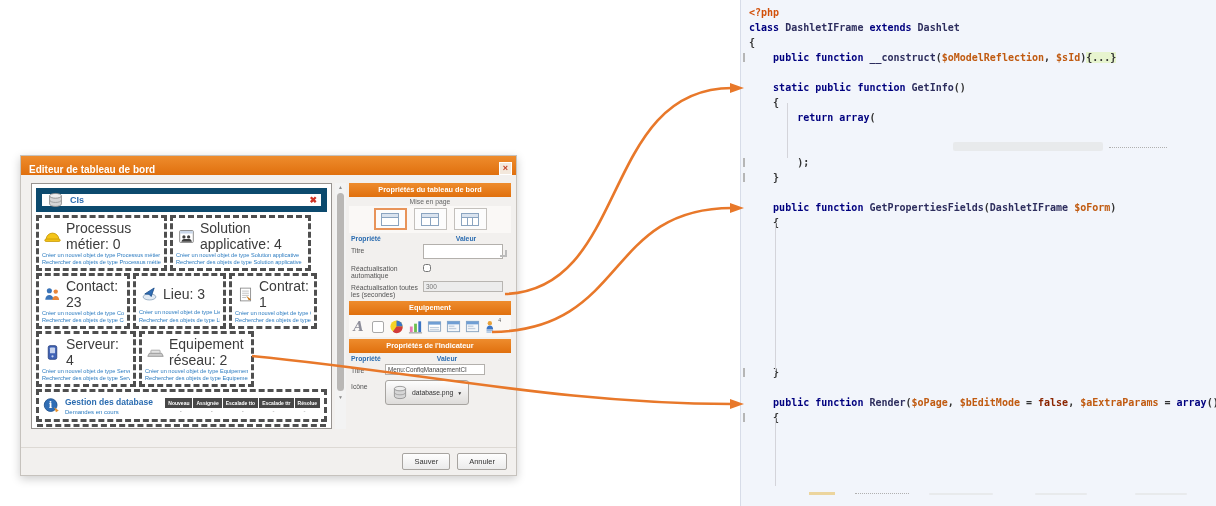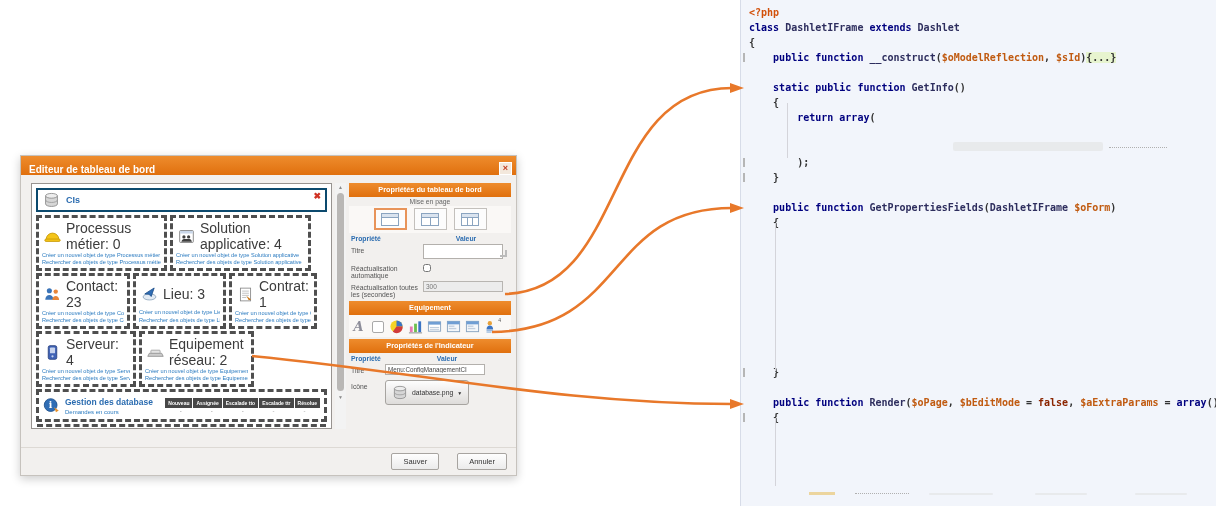--- a/index.html
+++ b/index.html
@@ -13,21 +13,21 @@
               font-size:10px; font-weight:bold; display:flex; align-items:flex-end; padding:0 4px 0 8px; }
   .titlebar .sp { flex:1; }
   .closebtn { width:13px; height:13px; border:1px solid #fff; background:#f3e8dc; color:#c2391b;
               font-size:9px; font-weight:bold; line-height:11px; text-align:center; cursor:default; }
   .dlg-body { position:relative; height:272px; }
 
   
   .preview { position:absolute; left:10px; top:8px; width:301px; height:246px; background:#fff;
              border:1px solid #979390; padding:4px; overflow:hidden; }
   .tile { background:#fff; border:3px dashed #4f4f4f; }
-  .tile.group { border:2px solid #0c4a6e; height:24px; display:flex; align-items:center;
+  .tile.group { border:6px solid #0c4a6e; height:24px; display:flex; align-items:center;
                 padding:0 5px; position:relative; margin-bottom:3px; }
   .group-label { font-weight:bold; font-size:9px; color:#2b6cb0; margin-left:6px; }
   .remove-x { position:absolute; right:4px; top:1px; color:#d03224; font-weight:bold; font-size:9px; cursor:default; }
   .trow { display:flex; gap:3px; margin-bottom:2px; }
   .tile.counter { height:56px; padding:2px 3px; display:flex; flex-direction:column; overflow:hidden; }
   .t-head { display:flex; align-items:center; gap:5px; flex:1; padding-left:2px; }
   .t-ic { width:17px; height:17px; flex:0 0 auto; }
   .t-ic svg { width:100%; height:100%; display:block; }
   .t-title { font-size:14px; color:#3c3c3c; }
   .links { font-size:5.6px; line-height:1.3; color:#2b7bc0; white-space:nowrap; overflow:hidden; }
@@ -83,21 +83,21 @@
   .tbox { width:12px; height:12px; border:1px solid #a9a9a9; border-radius:2px; background:#fff; }
   .tbi .cnt { position:absolute; right:-1px; top:-1px; font-size:5px; color:#555; }
   input.ind-titre { width:100px; height:11px; font-size:6.3px; border:1px solid #b3b0ac; padding:0 2px; color:#444; }
   .icon-btn { display:inline-flex; align-items:center; gap:4px; height:25px; padding:0 6px;
               background:linear-gradient(#fdfdfd,#dedcda); border:1px solid #a7a4a0; border-radius:3px;
               font-size:6.8px; color:#333; cursor:pointer; }
   .icon-btn .t-ic { width:16px; height:16px; }
   .caret { font-size:5px; color:#333; }
 
   .dlg-footer { position:absolute; left:0; right:0; bottom:0; height:28px; border-top:1px solid #ddd9d4;
-                display:flex; justify-content:flex-end; align-items:center; gap:18px; padding:0 9px; }
+                display:flex; justify-content:flex-end; align-items:center; gap:7px; padding:0 9px; }
   .dlg-footer button { font-size:7.5px; color:#333; padding:3px 11px; border:1px solid #a7a4a0;
                        border-radius:2px; background:linear-gradient(#fefefe,#ebebeb); cursor:pointer;
                        font-family:"Liberation Sans", sans-serif; }
 
   
   .code { position:absolute; left:740px; top:0; width:476px; height:506px; background:#f2f5fb;
           border-left:1px solid #d7dce8; font-family:"DejaVu Sans Mono", monospace; font-weight:bold;
           font-size:10px; padding-top:5px; z-index:1; }
   .cl { height:15px; line-height:15px; white-space:pre; padding-left:8px; }
   .kw  { color:#00007f; }

